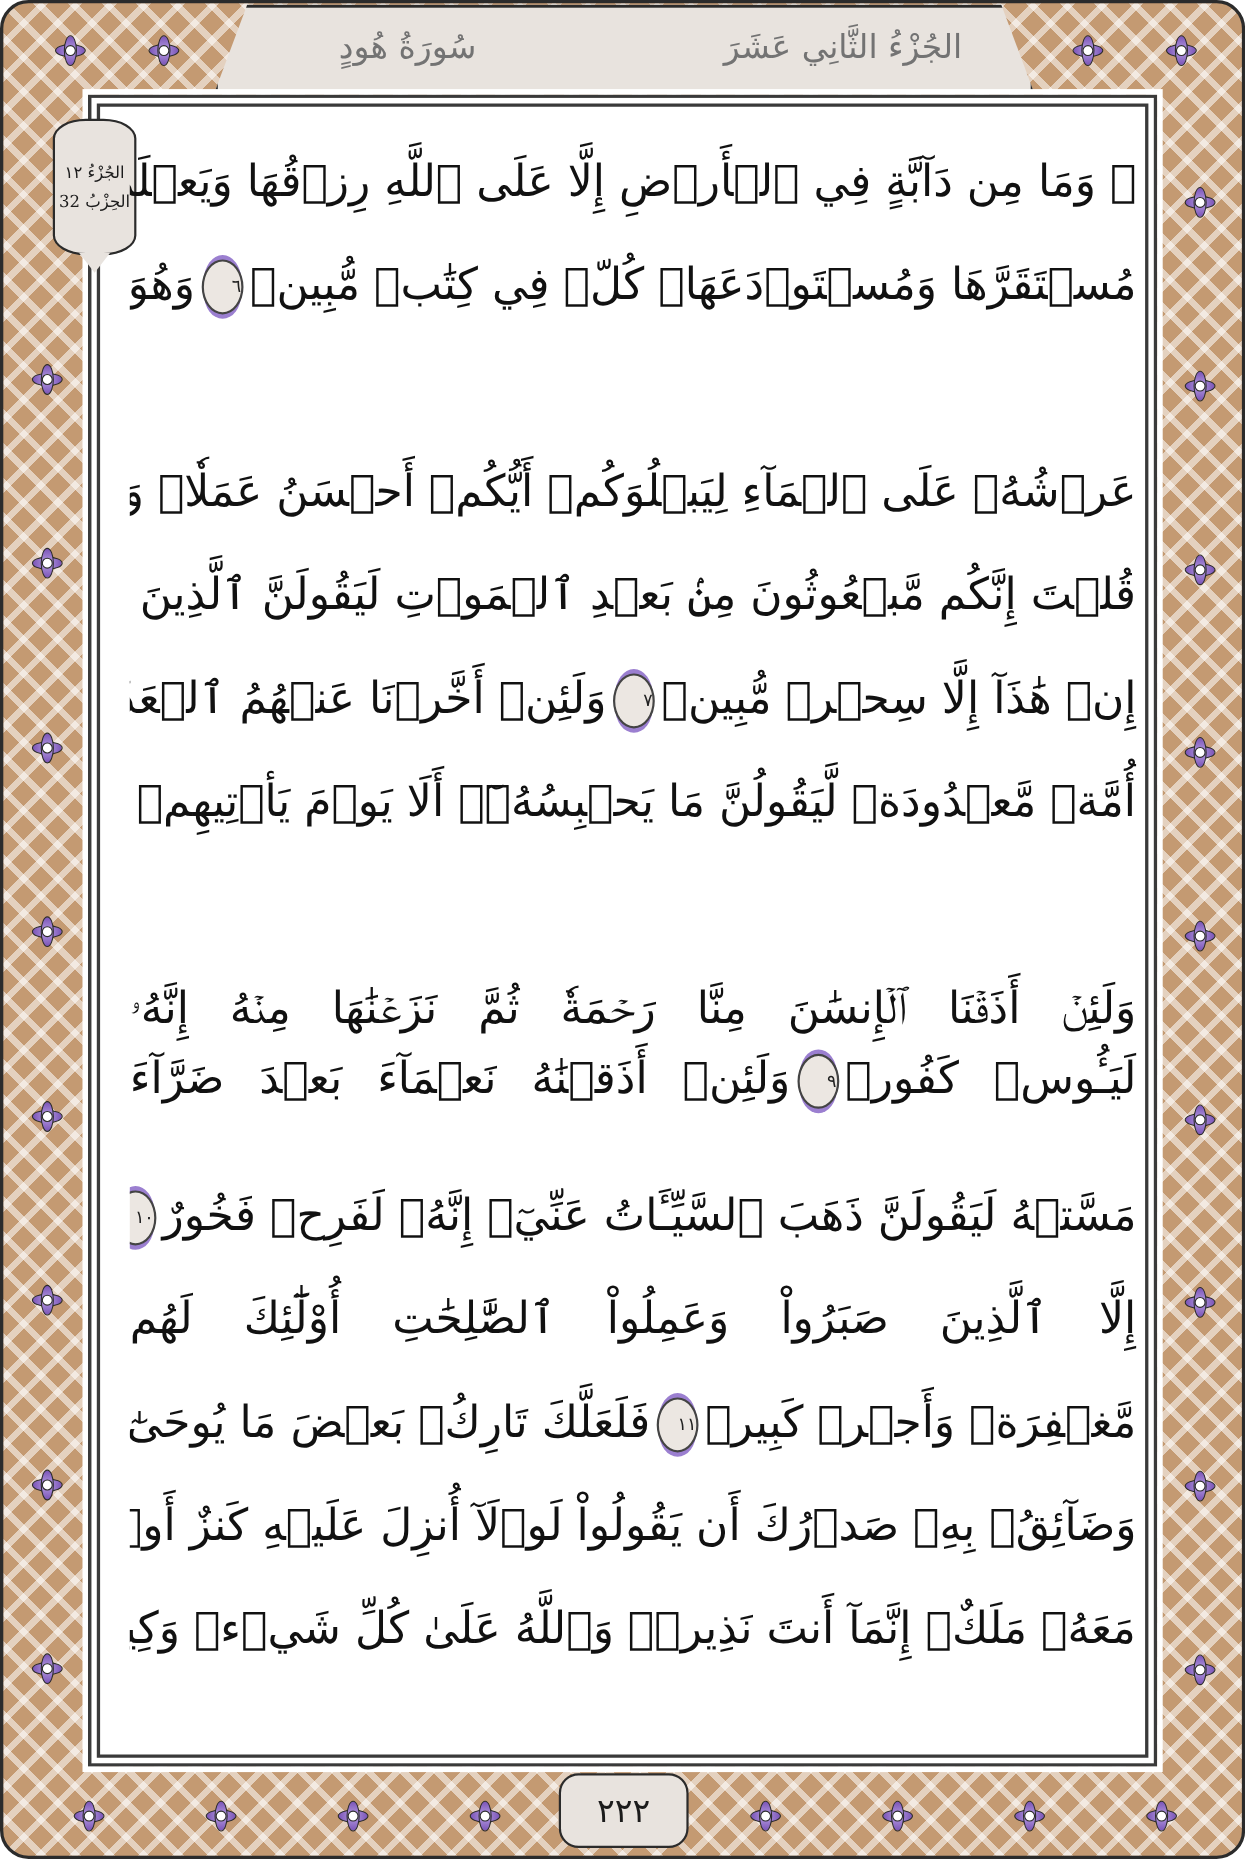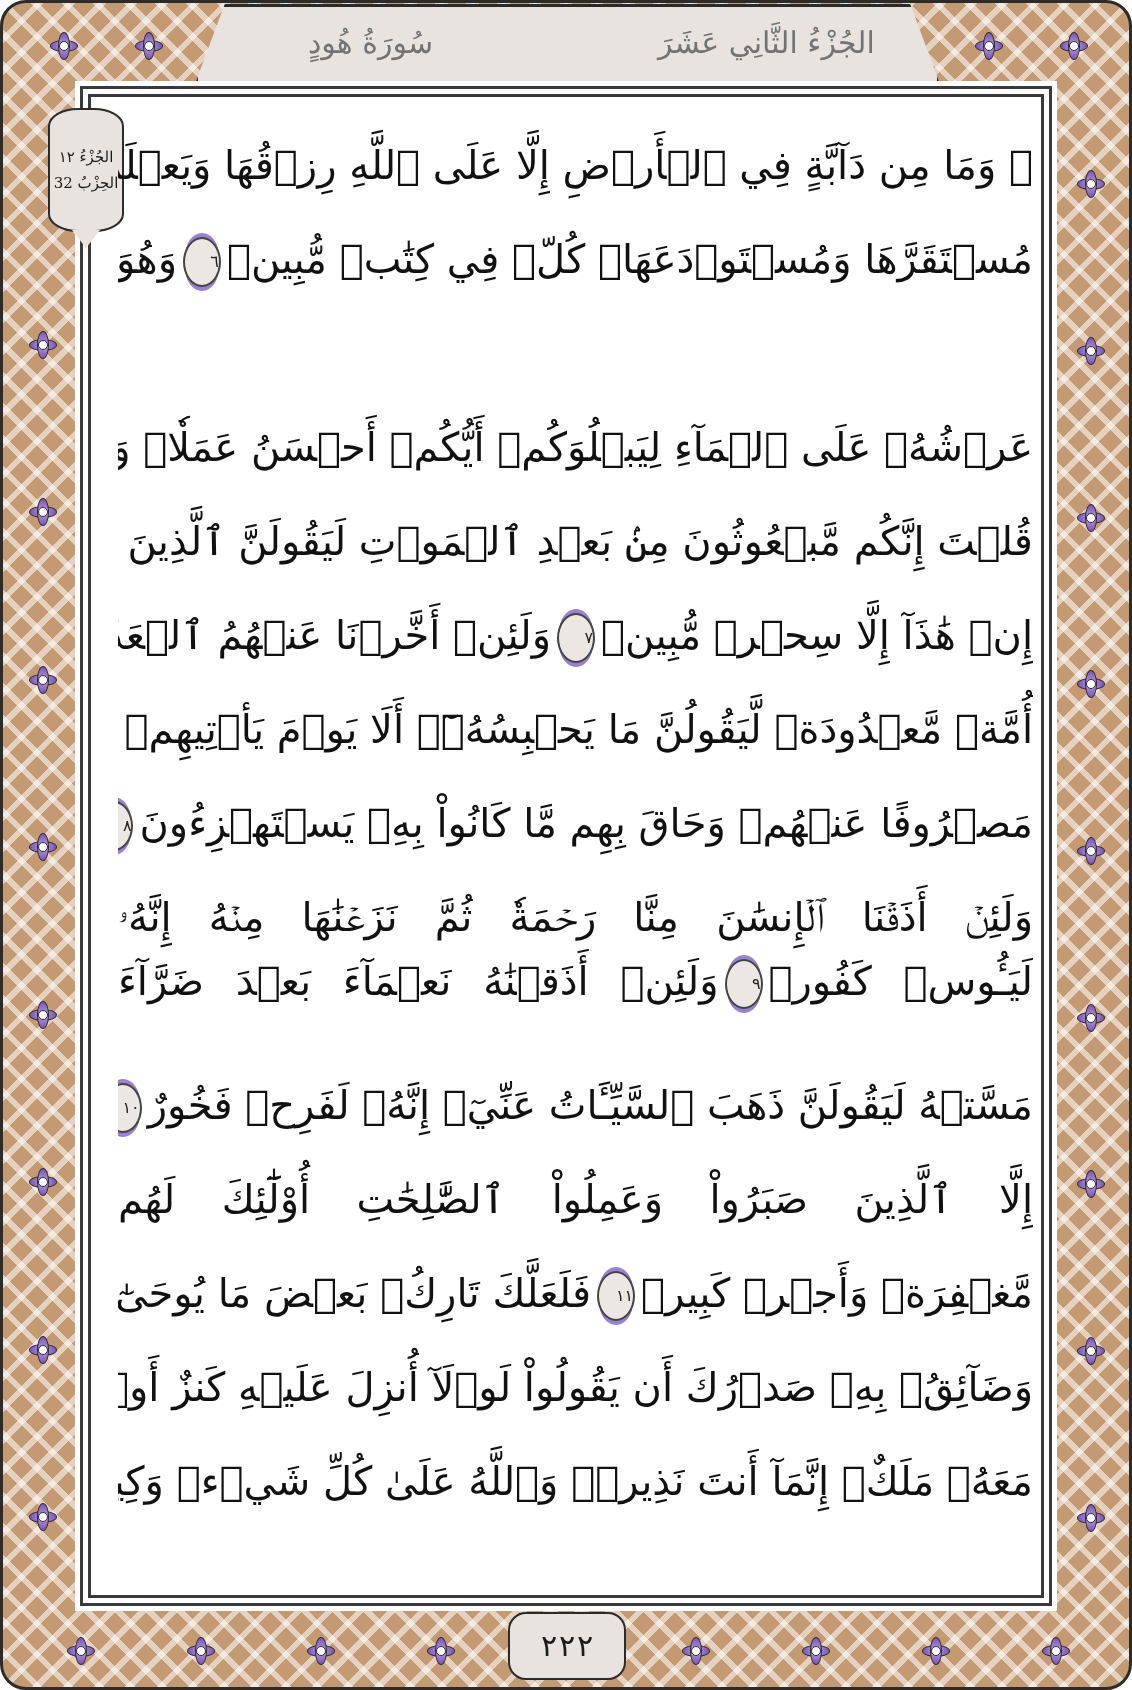--- a/index.html
+++ b/index.html
@@ -79,21 +79,21 @@
     display:inline-block; width:34px; height:46px; vertical-align:middle;
     border-radius:50%; background:#ece7e2; border:2px solid #444;
     font-size:16px; line-height:46px; text-align:center; color:#222;
     position:relative; margin:0 6px;
     box-shadow: 0 -6px 0 -2px #9b7fd0, 0 6px 0 -2px #9b7fd0;
   }
   .page-num-box {
     position:absolute; left:508px; top:1612px; width:118px; height:68px;
     background:#e8e3de; border:2px solid #2b2b2b; box-sizing:border-box;
     border-radius:18px; display:flex; justify-content:center; align-items:center;
-    font-family:Liberation Mono, monospace; font-size:30px; color:#1b1b1b; direction:rtl;
+    font-family:Liberation Serif, serif; font-size:30px; color:#1b1b1b; direction:rtl;
   }
 </style>
 </head>
 <body>
 
 <div class="frame-outer"></div>
 
 <div class="ornament-row" style="left:20px; top:20px; width:170px; height:50px;">
   <div class="flower">
       <span class="dot"></span>
@@ -206,21 +206,20 @@
   <span>الحِزْبُ 32</span>
 </div>
 
 <div class="text-area">
   <div class="line" style="top:0px"><span>۞ وَمَا مِن دَآبَّةٍ فِي ٱلۡأَرۡضِ إِلَّا عَلَى ٱللَّهِ رِزۡقُهَا وَيَعۡلَمُ</span></div>
   <div class="line" style="top:94px"><span>مُسۡتَقَرَّهَا وَمُسۡتَوۡدَعَهَاۚ كُلّٞ فِي كِتَٰبٖ مُّبِينٖ</span><span class="ayah-marker">٦</span><span>وَهُوَ</span></div>
   <div class="line" style="top:282px"><span>عَرۡشُهُۥ عَلَى ٱلۡمَآءِ لِيَبۡلُوَكُمۡ أَيُّكُمۡ أَحۡسَنُ عَمَلٗاۗ وَلَئِن</span></div>
   <div class="line" style="top:376px"><span>قُلۡتَ إِنَّكُم مَّبۡعُوثُونَ مِنۢ بَعۡدِ ٱلۡمَوۡتِ لَيَقُولَنَّ ٱلَّذِينَ كَفَرُوٓاْ</span></div>
   <div class="line" style="top:470px"><span>إِنۡ هَٰذَآ إِلَّا سِحۡرٞ مُّبِينٞ</span><span class="ayah-marker">٧</span><span>وَلَئِنۡ أَخَّرۡنَا عَنۡهُمُ ٱلۡعَذَابَ إِلَىٰٓ</span></div>
   <div class="line" style="top:564px"><span>أُمَّةٖ مَّعۡدُودَةٖ لَّيَقُولُنَّ مَا يَحۡبِسُهُۥٓۗ أَلَا يَوۡمَ يَأۡتِيهِمۡ لَيۡسَ</span></div>
-  <div class="line" style="top:658px"><span>مَصۡرُوفًا عَنۡهُمۡ وَحَاقَ بِهِم مَّا كَانُواْ بِهِۦ يَسۡتَهۡزِءُونَ</span><span class="ayah-marker">٨</span></div>
   <div class="line" style="top:752px"><span>وَلَئِنۡ أَذَقۡنَا ٱلۡإِنسَٰنَ مِنَّا رَحۡمَةٗ ثُمَّ نَزَعۡنَٰهَا مِنۡهُ إِنَّهُۥ</span></div>
   <div class="line" style="top:816px"><span>لَيَـُٔوسٞ كَفُورٞ</span><span class="ayah-marker">٩</span><span>وَلَئِنۡ أَذَقۡنَٰهُ نَعۡمَآءَ بَعۡدَ ضَرَّآءَ</span></div>
   <div class="line" style="top:940px"><span>مَسَّتۡهُ لَيَقُولَنَّ ذَهَبَ ٱلسَّيِّـَٔاتُ عَنِّيٓۚ إِنَّهُۥ لَفَرِحٞ فَخُورٌ</span><span class="ayah-marker">١٠</span></div>
   <div class="line" style="top:1034px"><span>إِلَّا ٱلَّذِينَ صَبَرُواْ وَعَمِلُواْ ٱلصَّٰلِحَٰتِ أُوْلَٰٓئِكَ لَهُم</span></div>
   <div class="line" style="top:1128px"><span>مَّغۡفِرَةٞ وَأَجۡرٞ كَبِيرٞ</span><span class="ayah-marker">١١</span><span>فَلَعَلَّكَ تَارِكُۢ بَعۡضَ مَا يُوحَىٰٓ إِلَيۡكَ</span></div>
   <div class="line" style="top:1222px"><span>وَضَآئِقُۢ بِهِۦ صَدۡرُكَ أَن يَقُولُواْ لَوۡلَآ أُنزِلَ عَلَيۡهِ كَنزٌ أَوۡ جَآءَ</span></div>
   <div class="line" style="top:1316px"><span>مَعَهُۥ مَلَكٌۚ إِنَّمَآ أَنتَ نَذِيرٞۚ وَٱللَّهُ عَلَىٰ كُلِّ شَيۡءٖ وَكِيلٌ</span></div>
 </div>
 
 <div class="page-num-box">

